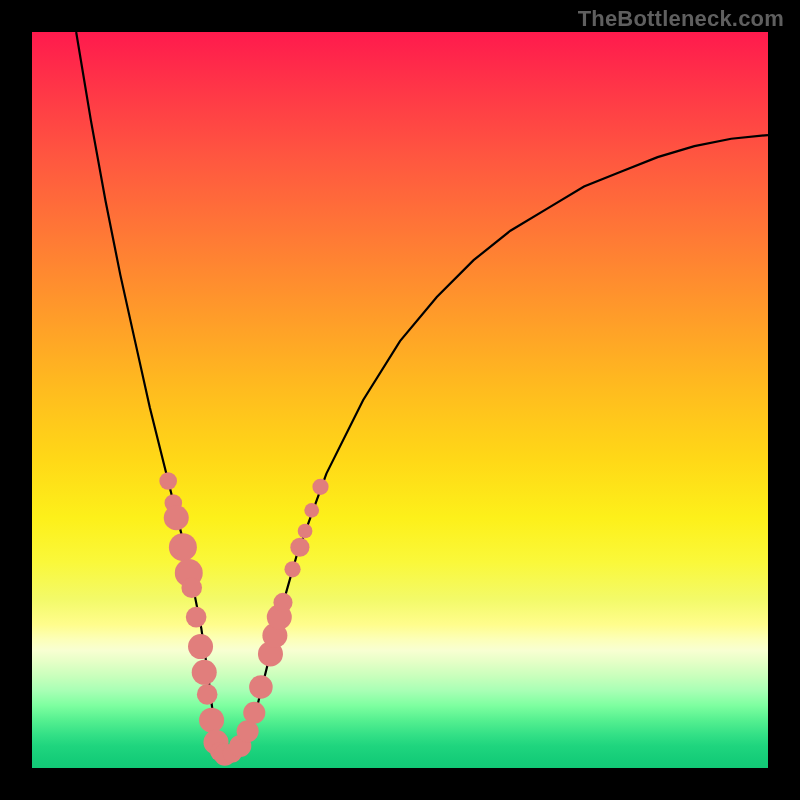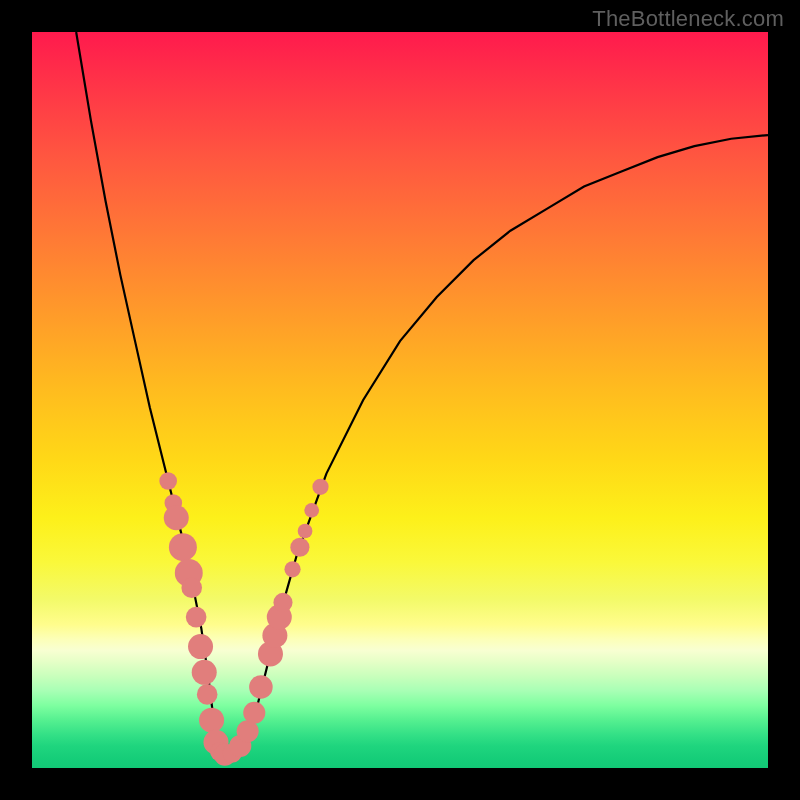--- a/index.html
+++ b/index.html
@@ -48,21 +48,21 @@
       #14cc78 99.0%,
       #12c976 100%
     );
   }
   .watermark {
     position: absolute;
     top: 6px;
     right: 16px;
     color: #5f5f5f;
     font-size: 22px;
-    font-weight: 400;
+    font-weight: 700;
     letter-spacing: 0.2px;
     user-select: none;
   }
   svg.curve-layer {
     position: absolute;
     left: 0;
     top: 0;
     width: 736px;
     height: 736px;
     overflow: visible;

